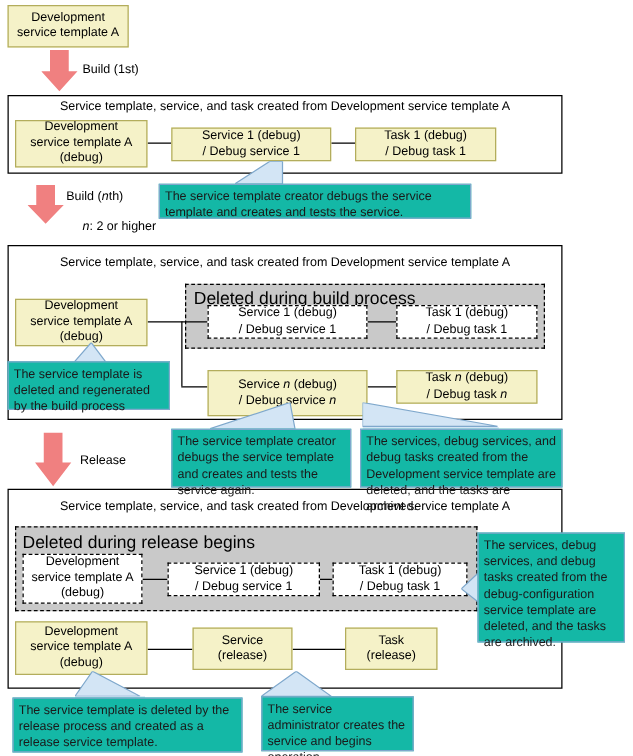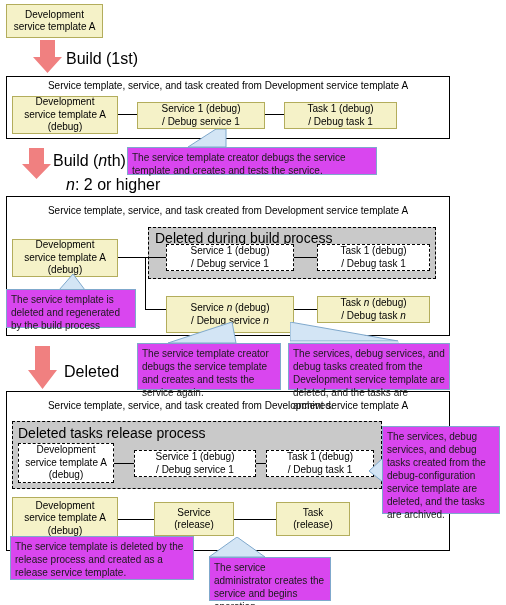--- a/index.html
+++ b/index.html
@@ -66,33 +66,33 @@
     font-size: 14px;
     color: #000;
     z-index: 5;
   }
   
   .line-h { background: #000000; height: 1px; z-index: 4; }
   .line-v { background: #000000; width: 1px; z-index: 4; }
 
   
   .callout {
-    background: #d946ef;
+    background: #14b8a6;
     border: 1px solid #7fa8cc;
     font-size: 10px;
     line-height: 1.3;
     color: #1a1a1a;
     padding: 3px 4px;
     z-index: 8;
   }
   .callout-tail { z-index: 7; }
 
   
   .parrow { z-index: 6; }
-  .plabel { font-size: 16px; color: #000; z-index: 6; }
+  .plabel { font-size: 10px; color: #000; z-index: 6; }
   em.it { font-style: italic; }
 </style>
 </head>
 <body>
 
 <div class="abs ybox" style="left:6px; top:4px; width:97px; height:34px;">
   <span style="white-space:pre-line;">Development
 service template A</span>
 </div>
 
@@ -192,27 +192,27 @@
   <polygon points="0,0 108,19 0,19" fill="#d3e5f5" stroke="#7fa8cc" stroke-width="1"></polygon>
   <line x1="0" y1="21" x2="109" y2="21" stroke="#d3e5f5" stroke-width="3"></line>
 </svg>
 <div class="abs callout" style="left:288px; top:343px; width:162px; height:47px;">
   <span>The services, debug services, and debug tasks created from the Development service template are deleted, and the tasks are archived.</span>
 </div>
 
 <svg class="abs parrow" width="30" height="44" style="left:28px; top:346px;">
   <polygon points="7,0 22,0 22,24 29,24 14.5,43 0,24 7,24" fill="#f08080"></polygon>
 </svg>
-<div class="abs plabel" style="left:64px; top:363px;">Deleted</div>
+<div class="abs plabel" style="left:64px; top:363px;">Release</div>
 
 <div class="abs frame" style="left:6px; top:391px; width:444px; height:160px;"></div>
 <div class="abs frame-title" style="left:6px; top:400px; width:444px;">Service template, service, and task created from Development service template A</div>
 
 <div class="abs grayzone" style="left:12px; top:421px; width:370px; height:68px;"></div>
-<div class="abs grayzone-label" style="left:18px; top:425px;">Deleted tasks release process</div>
+<div class="abs grayzone-label" style="left:18px; top:425px;">Deleted during release begins</div>
 
 <div class="abs wbox" style="left:18px; top:443px; width:96px; height:40px;">
   <span style="white-space:pre-line;">Development
 service template A
 (debug)</span>
 </div>
 <div class="abs line-h" style="left:114px; top:463px; width:20px;"></div>
 <div class="abs wbox" style="left:134px; top:450px; width:122px; height:27px;">
   <span style="white-space:pre-line;">Service 1 (debug)
 / Debug service 1</span>
@@ -244,21 +244,21 @@
 <div class="abs line-h" style="left:234px; top:519px; width:42px;"></div>
 <div class="abs ybox" style="left:276px; top:502px; width:74px; height:34px;">
   <span style="white-space:pre-line;">Task
 (release)</span>
 </div>
 
 <svg class="abs callout-tail" width="60" height="22" style="left:60px; top:537px;">
   <polygon points="14,0 52,20 0,20" fill="#d3e5f5" stroke="#7fa8cc" stroke-width="1"></polygon>
   <line x1="0" y1="21" x2="56" y2="21" stroke="#d3e5f5" stroke-width="2"></line>
 </svg>
-<div class="abs callout" style="left:10px; top:536px; width:184px; height:44px;">
+<div class="abs callout" style="left:10px; top:558px; width:184px; height:44px;">
   <span>The service template is deleted by the release process and created as a release service template.</span>
 </div>
 
 <svg class="abs callout-tail" width="60" height="22" style="left:209px; top:537px;">
   <polygon points="28,0 56,20 0,20" fill="#d3e5f5" stroke="#7fa8cc" stroke-width="1"></polygon>
   <line x1="0" y1="21" x2="58" y2="21" stroke="#d3e5f5" stroke-width="2"></line>
 </svg>
 <div class="abs callout" style="left:209px; top:557px; width:122px; height:44px;">
   <span>The service administrator creates the service and begins operation.</span>
 </div>

